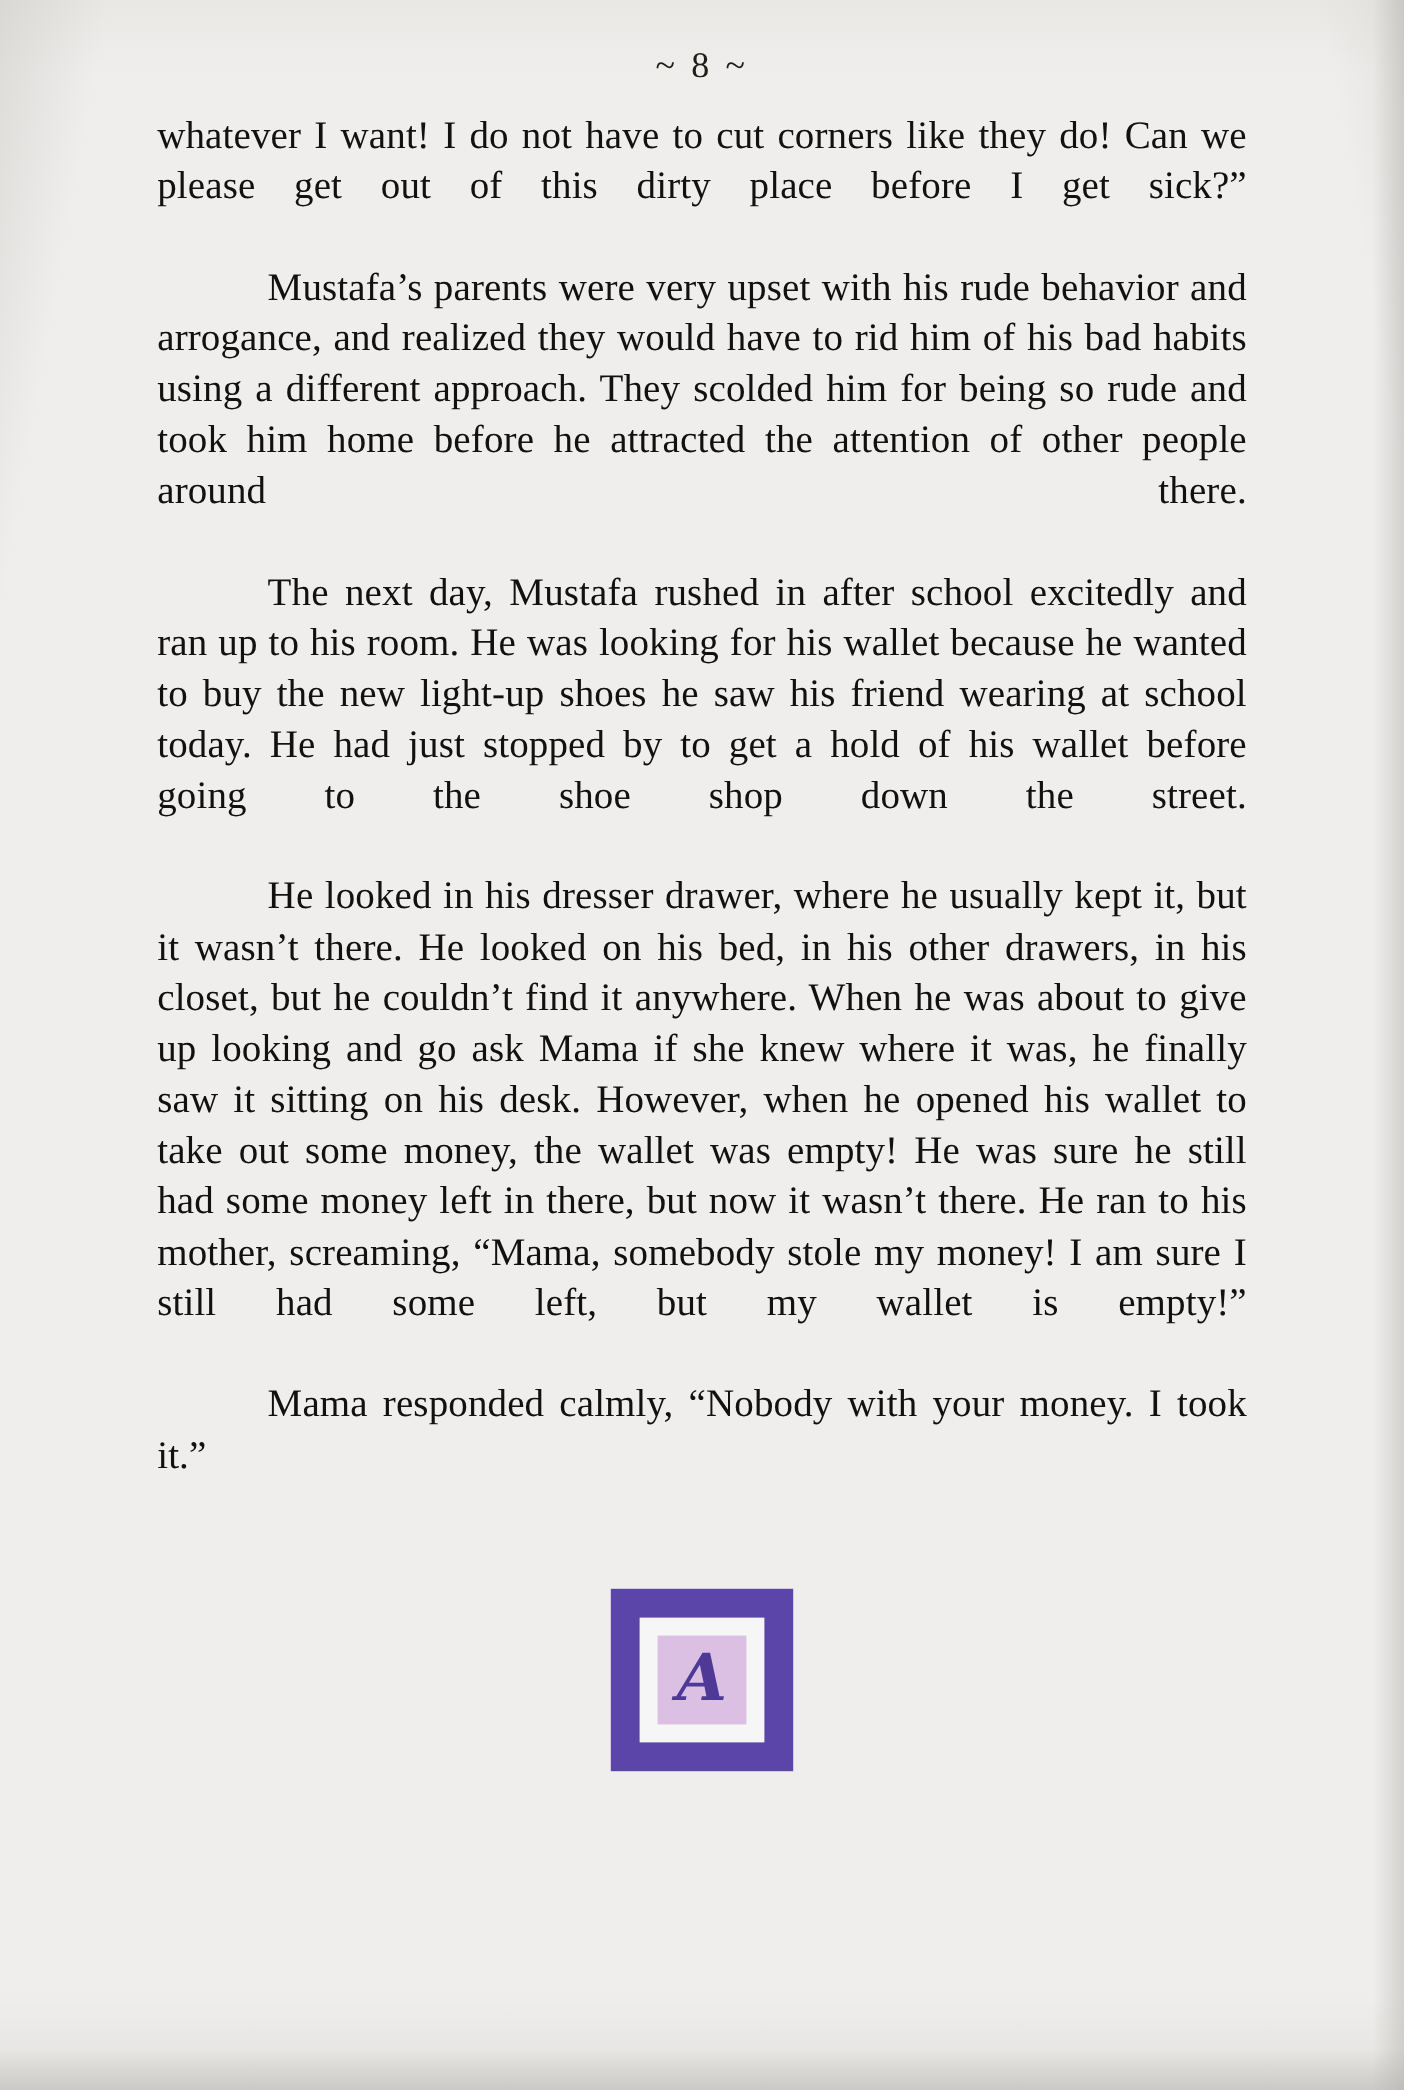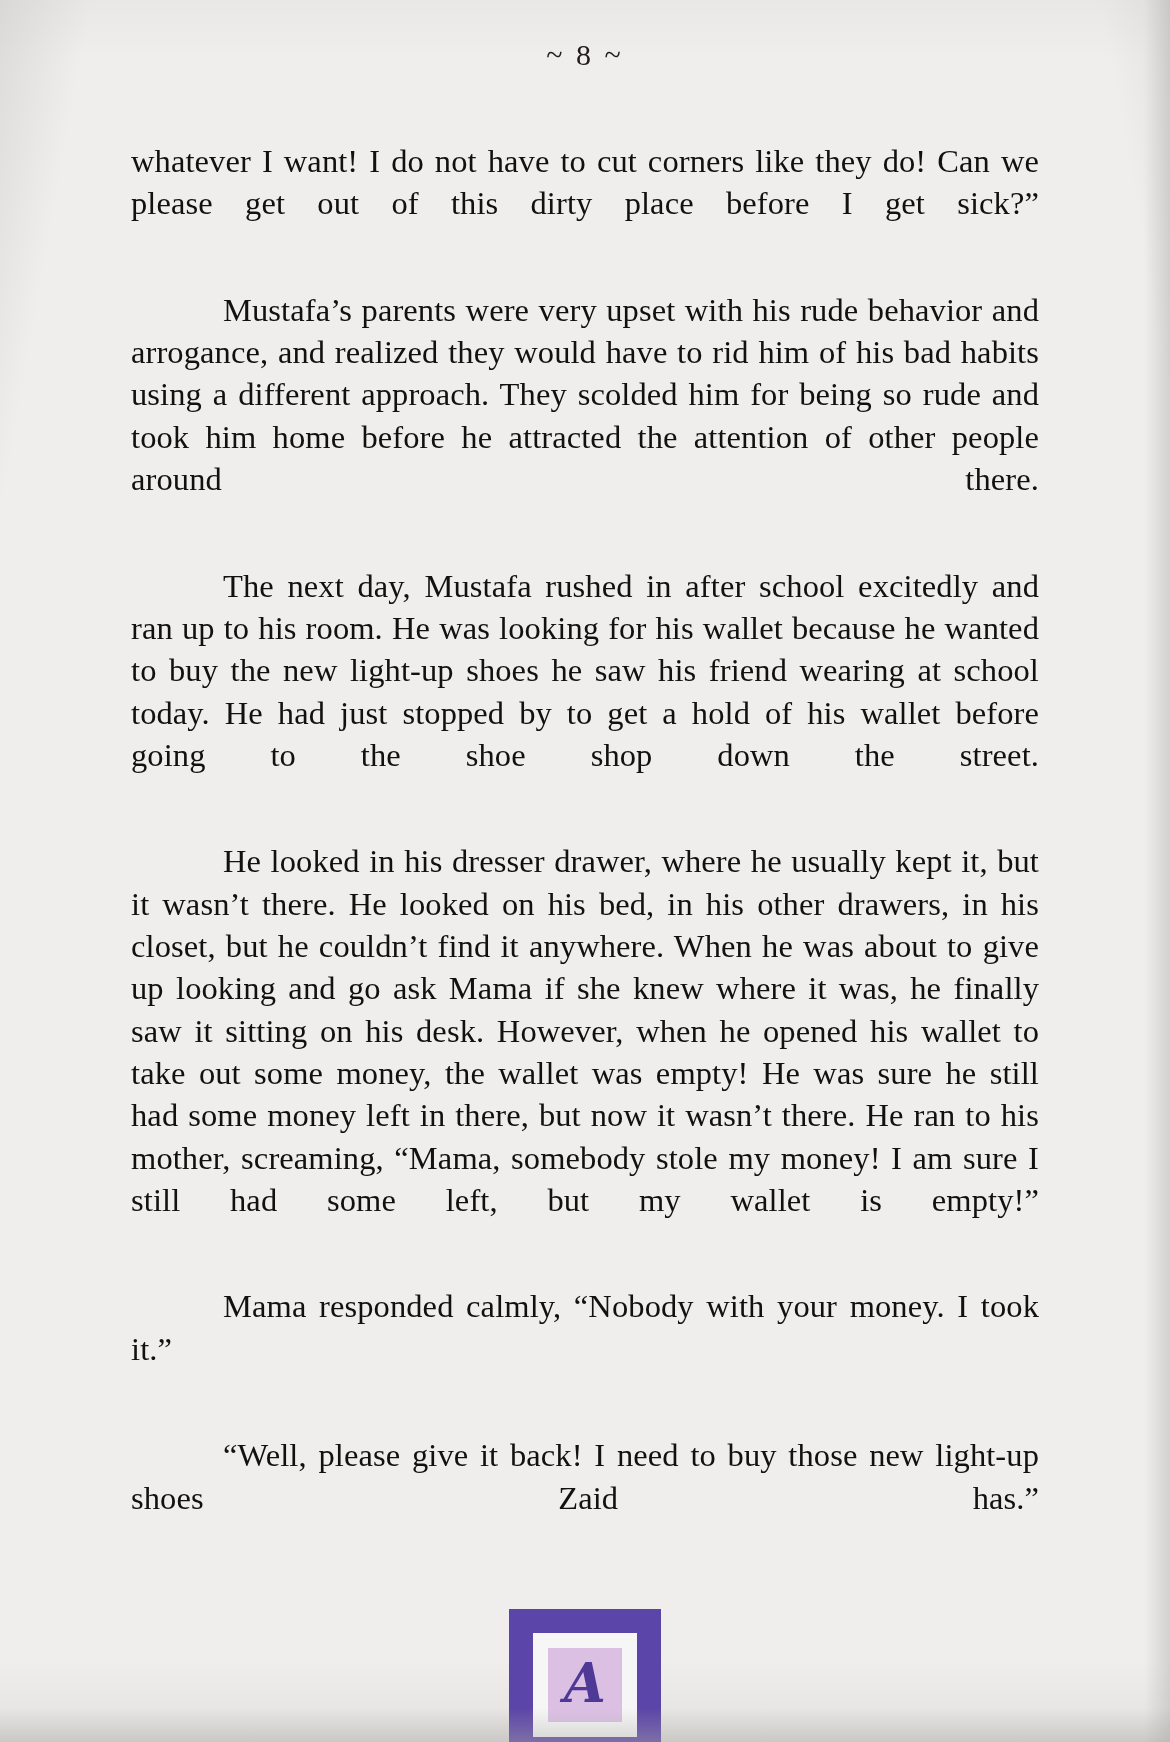--- a/index.html
+++ b/index.html
@@ -52,22 +52,22 @@
     text-align: justify;
     text-justify: inter-word;
     font-size: 32.5px;
     line-height: 42.3px;
     text-indent: 92px;
     color: #131110;
     font-weight: 500;
     letter-spacing: 0.1px;
     word-spacing: 0.5px;
   }
-  p.para.noindent { text-indent: 0; margin-top: 48px; }
-  p.para + p.para { margin-top: 22px; }
+  p.para.noindent { text-indent: 0; }
+  p.para + p.para { }
 
   
   p.para:after {
     content: "";
     display: inline-block;
     width: 100%;
   }
 
   .ornament-wrap {
     width: 100%;
@@ -132,21 +132,20 @@
 <div class="page">
 
   <div class="folio">~ 8 ~</div>
 
   <div class="textblock">
     <p class="para noindent">whatever I want! I do not have to cut corners like they do! Can we please get out of this dirty place before I get sick?”</p>
     <p class="para">Mustafa’s parents were very upset with his rude behavior and arrogance, and realized they would have to rid him of his bad habits using a different approach. They scolded him for being so rude and took him home before he attracted the attention of other people around there.</p>
     <p class="para">The next day, Mustafa rushed in after school excitedly and ran up to his room. He was looking for his wallet because he wanted to buy the new light-up shoes he saw his friend wearing at school today. He had just stopped by to get a hold of his wallet before going to the shoe shop down the street.</p>
     <p class="para">He looked in his dresser drawer, where he usually kept it, but it wasn’t there. He looked on his bed, in his other drawers, in his closet, but he couldn’t find it anywhere. When he was about to give up looking and go ask Mama if she knew where it was, he finally saw it sitting on his desk. However, when he opened his wallet to take out some money, the wallet was empty! He was sure he still had some money left in there, but now it wasn’t there. He ran to his mother, screaming, “Mama, somebody stole my money! I am sure I still had some left, but my wallet is empty!”</p>
     <p class="para">Mama responded calmly, “Nobody with your money. I took it.”</p>
-    <p class="para">“Well, please give it back! I need to buy those new light-up shoes Zaid has.”</p>
 
     <div class="ornament-wrap">
       <div class="ornament">
         <div class="ornament-inner-white">
           <div class="ornament-tile">
             <span class="ornament-letter">A</span>
           </div>
         </div>
       </div>
     </div>

